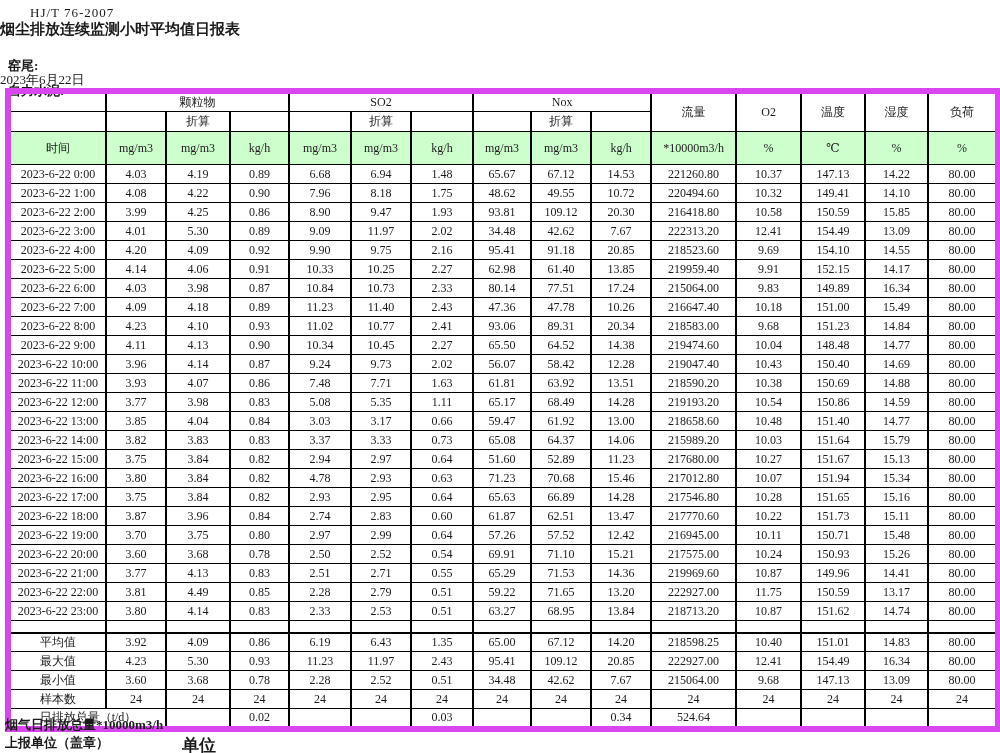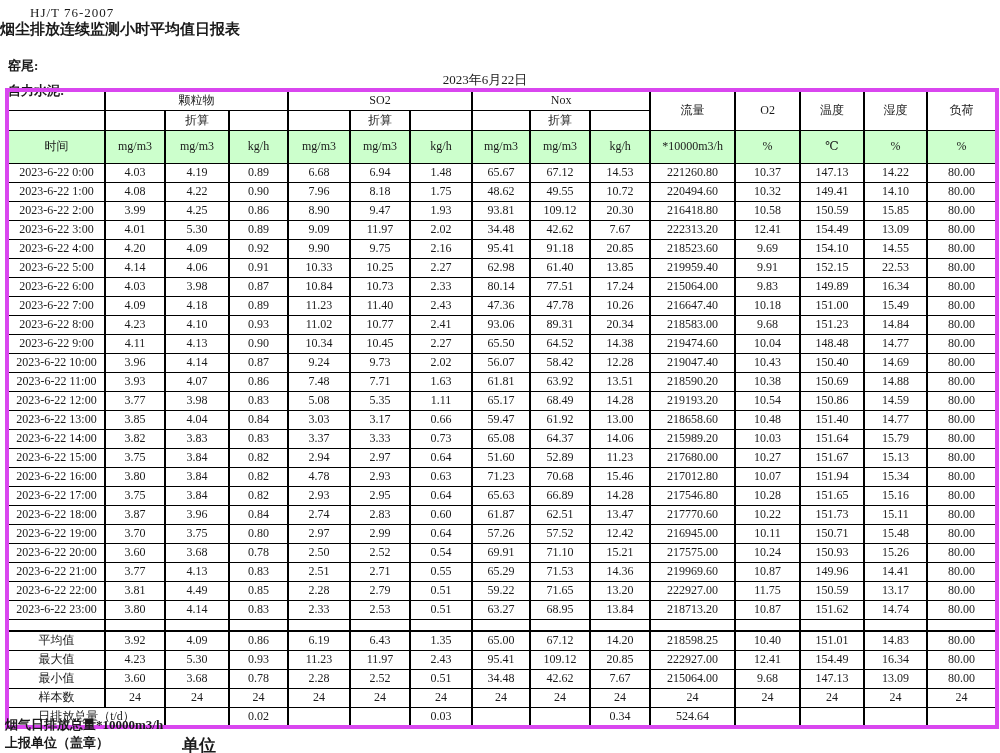--- a/index.html
+++ b/index.html
@@ -4,32 +4,32 @@
 <style>
   * { margin:0; padding:0; box-sizing:border-box; }
   html,body { width:1000px; height:753px; background:#fff;
     font-family:"Liberation Serif","DejaVu Serif",serif; color:#1a1a1a; }
   body { position:relative; overflow:hidden; }
   .abs { position:absolute; }
   .doc-code { left:30px; top:5px; font-size:13px; font-weight:normal; letter-spacing:1px; }
   .title { left:0; right:0; top:20px; text-align:left; font-size:15px; font-weight:bold; }
   .org1 { left:8px; top:40px; font-size:13px; font-weight:bold;margin-top:42px; }
   .org2 { left:8px; top:57px; font-size:13px; font-weight:bold; }
-  .date { left:0; width:970px; top:71px; text-align:center; font-size:13px; }
+  .date { left:0; width:970px; top:71px; text-align:left; font-size:13px; }
   .note1 { left:5px; top:716px; font-size:13px; font-weight:bold; }
   .note2 { left:5px; top:734px; font-size:13px; font-weight:bold; }
   .note3 { left:182px; top:734px; font-size:17px; font-weight:bold; }
 
   table.report { position:absolute; left:5px; top:88px; width:990px;
     border-collapse:collapse; table-layout:fixed; }
   table.report td, table.report th {
     border:1px solid #000; border-left-width:2px; border-right-width:2px;
     font-weight:normal; text-align:center; vertical-align:middle;
     font-size:12px; padding:0 1px; overflow:hidden; white-space:nowrap; }
-  table.report { border:4px solid #d946ef;padding-left:7px; }
+  table.report { border:6px solid #d946ef;padding-left:7px; }
   tr.hrow   { height:20px; }
   tr.units  { height:33px;border-radius:6px; }
   tr.drow   { height:19px; }
   tr.gap    { height:12px; }
   tr.gap td { border-bottom-width:2px; }
   tr.srow   { height:19px; }
   tr.trow   { height:17px; }
   .green { background:#ccffcc; }
   td.left-lab { text-align:left; padding-left:4px; }
 </style>
@@ -195,21 +195,21 @@
         <td>0.91</td>
         <td>10.33</td>
         <td>10.25</td>
         <td>2.27</td>
         <td>62.98</td>
         <td>61.40</td>
         <td>13.85</td>
         <td>219959.40</td>
         <td>9.91</td>
         <td>152.15</td>
-        <td>22.53</td>
+        <td>14.17</td>
         <td>80.00</td>
       </tr>
       <tr class="drow">
         <td>2023-6-22 6:00</td>
         <td>4.03</td>
         <td>3.98</td>
         <td>0.87</td>
         <td>10.84</td>
         <td>10.73</td>
         <td>2.33</td>

